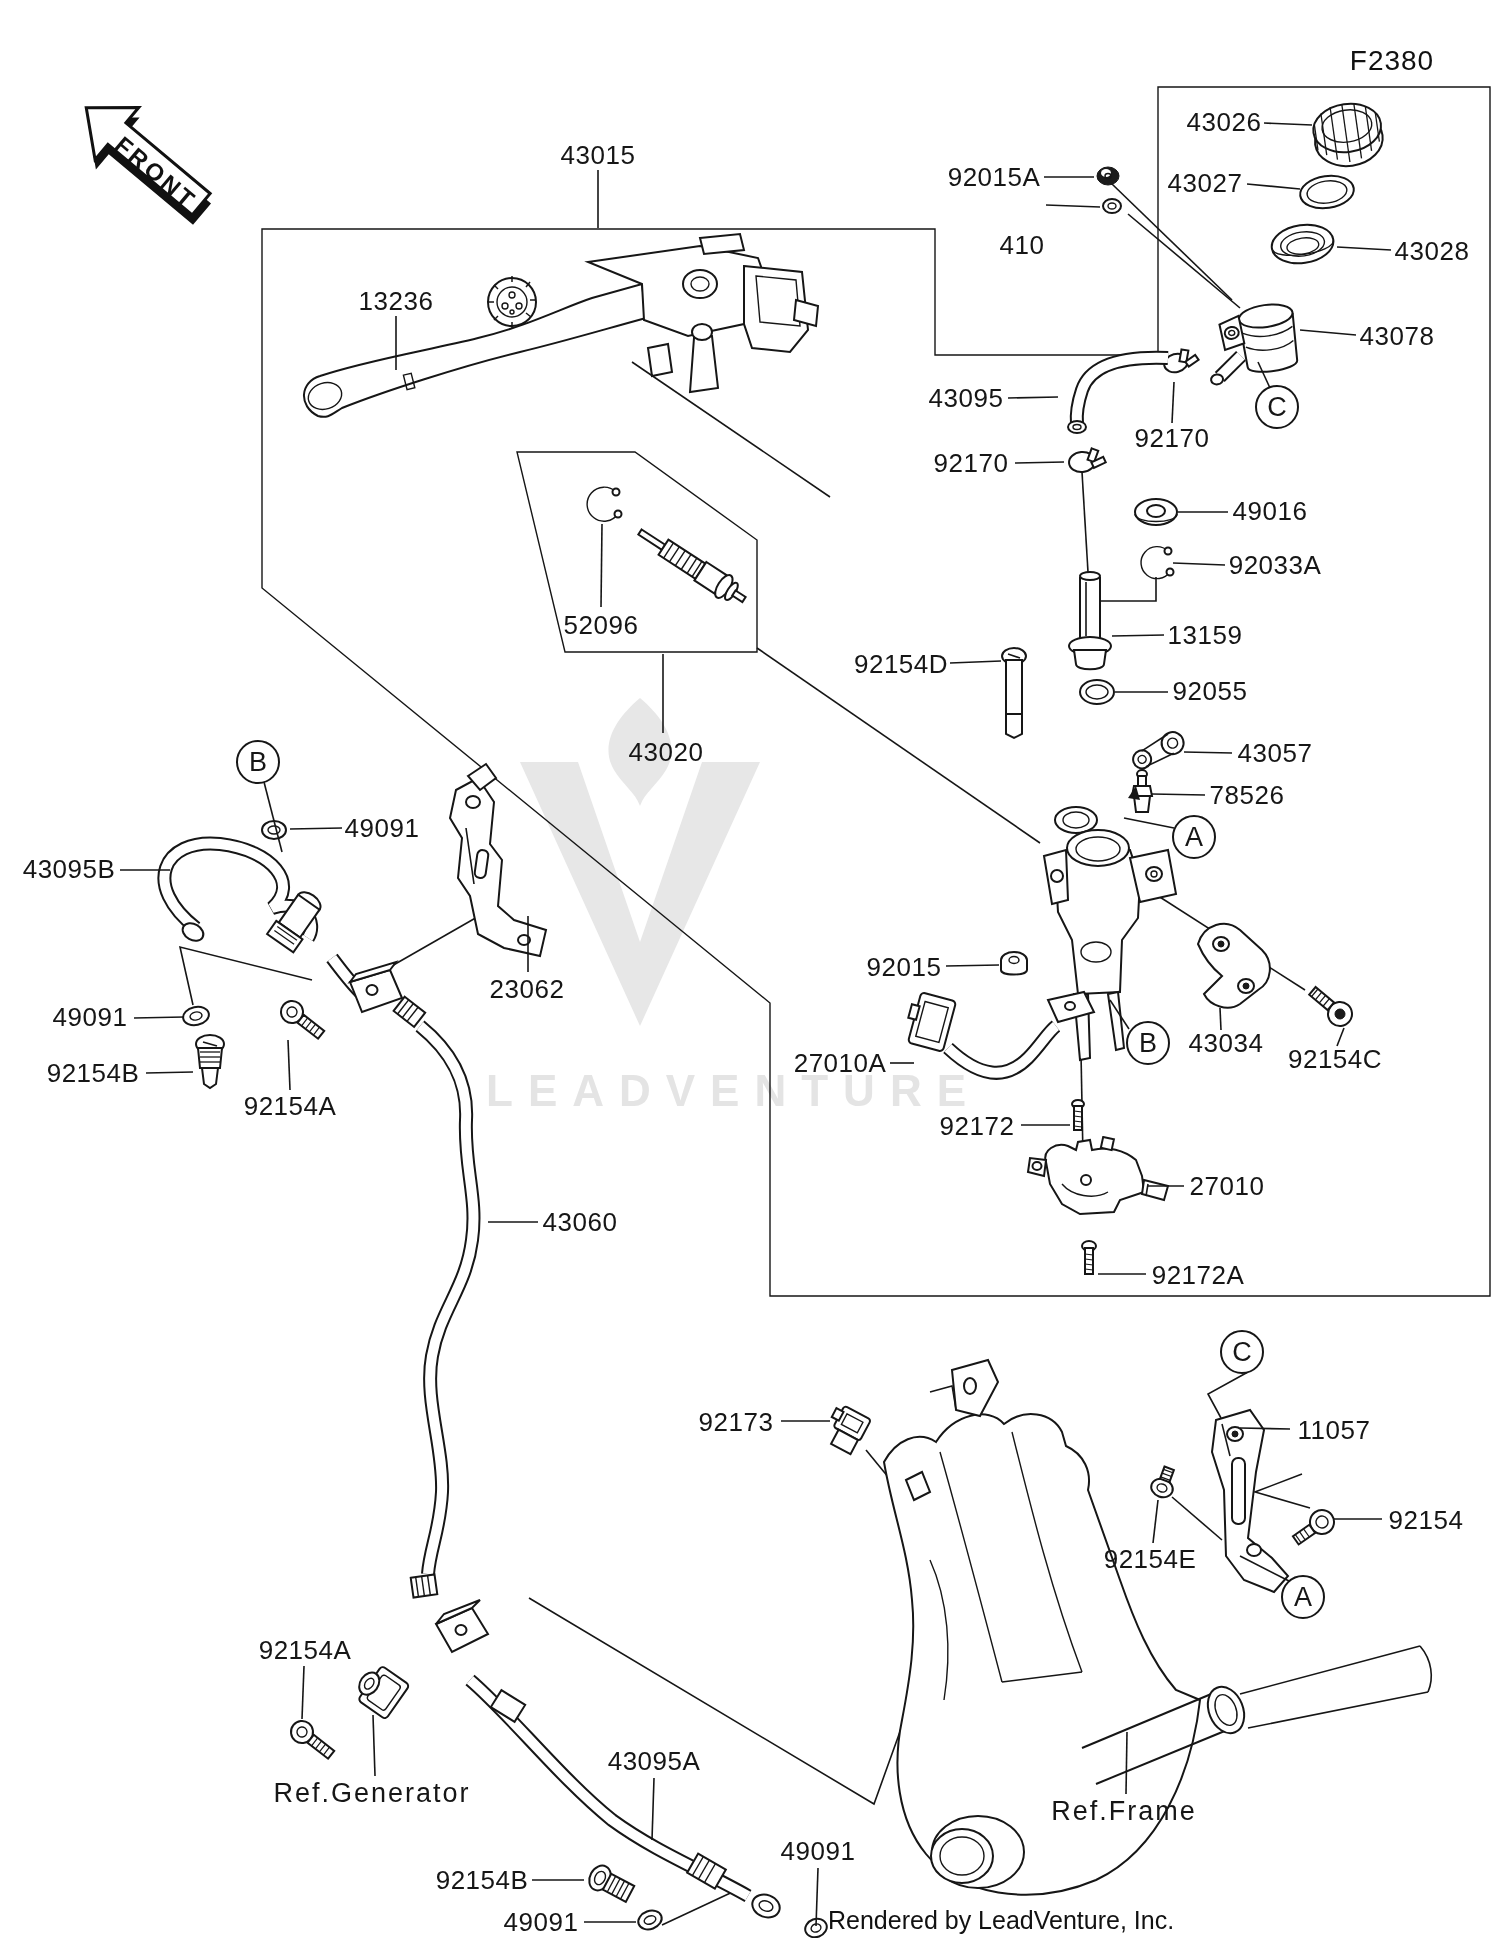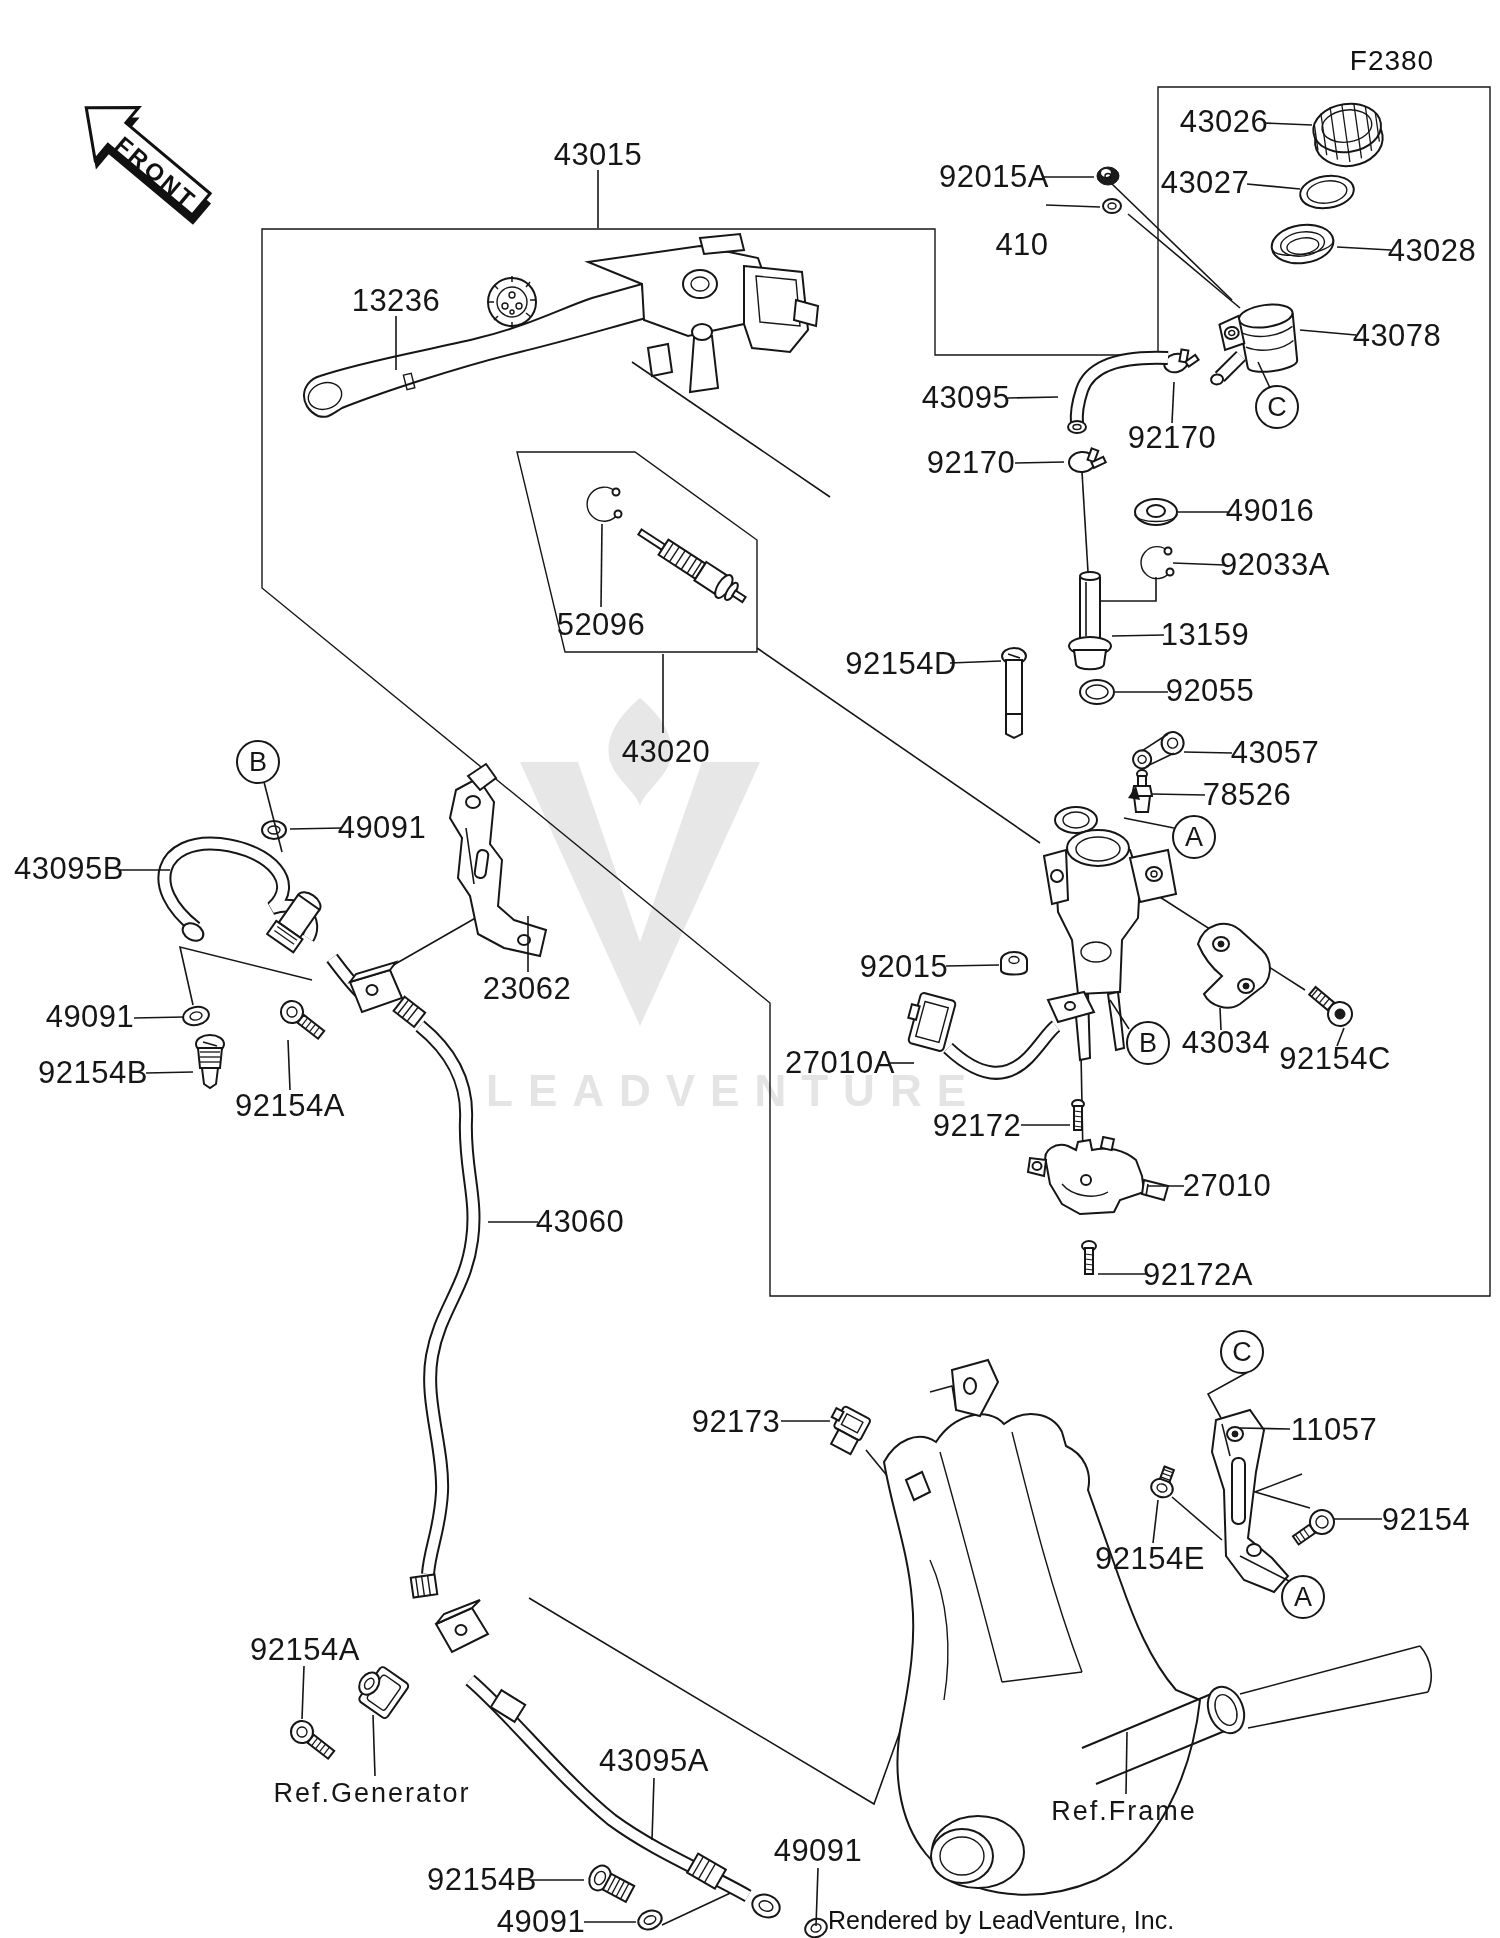--- a/index.html
+++ b/index.html
@@ -1,19 +1,19 @@
 <!DOCTYPE html>
 <html><head>
 <meta charset="utf-8">
 <style>
   html,body{margin:0;padding:0;background:#fff;}
   #page{position:relative;width:1500px;height:1938px;background:#fff;overflow:hidden;
         font-family:"Liberation Sans",sans-serif;color:#111;}
   #art,#overlay{position:absolute;left:0;top:0;width:1500px;height:1938px;}
-  .label{position:absolute;transform:translate(-50%,-50%);font-size:31px;letter-spacing:.5px;
+  .label{position:absolute;transform:translate(-50%,-50%);font-size:26px;letter-spacing:.5px;
          white-space:nowrap;color:#161616;}
   .ref{font-size:27px;letter-spacing:2px;}
   .marker{position:absolute;width:40px;height:40px;border:2px solid #161616;border-radius:50%;
           transform:translate(-50%,-50%);display:flex;align-items:center;justify-content:center;
           font-size:27px;color:#161616;background:#fff;}
   #code{position:absolute;left:1392px;top:61px;transform:translate(-50%,-50%);font-size:28px;letter-spacing:1px;}
   #watermark{position:absolute;left:486px;top:1066px;font-size:44px;font-weight:bold;
              letter-spacing:15px;color:#e4e4e4;}
   #credit{position:absolute;left:828px;top:1906px;font-size:25px;color:#111;}
   svg *{vector-effect:non-scaling-stroke;}

